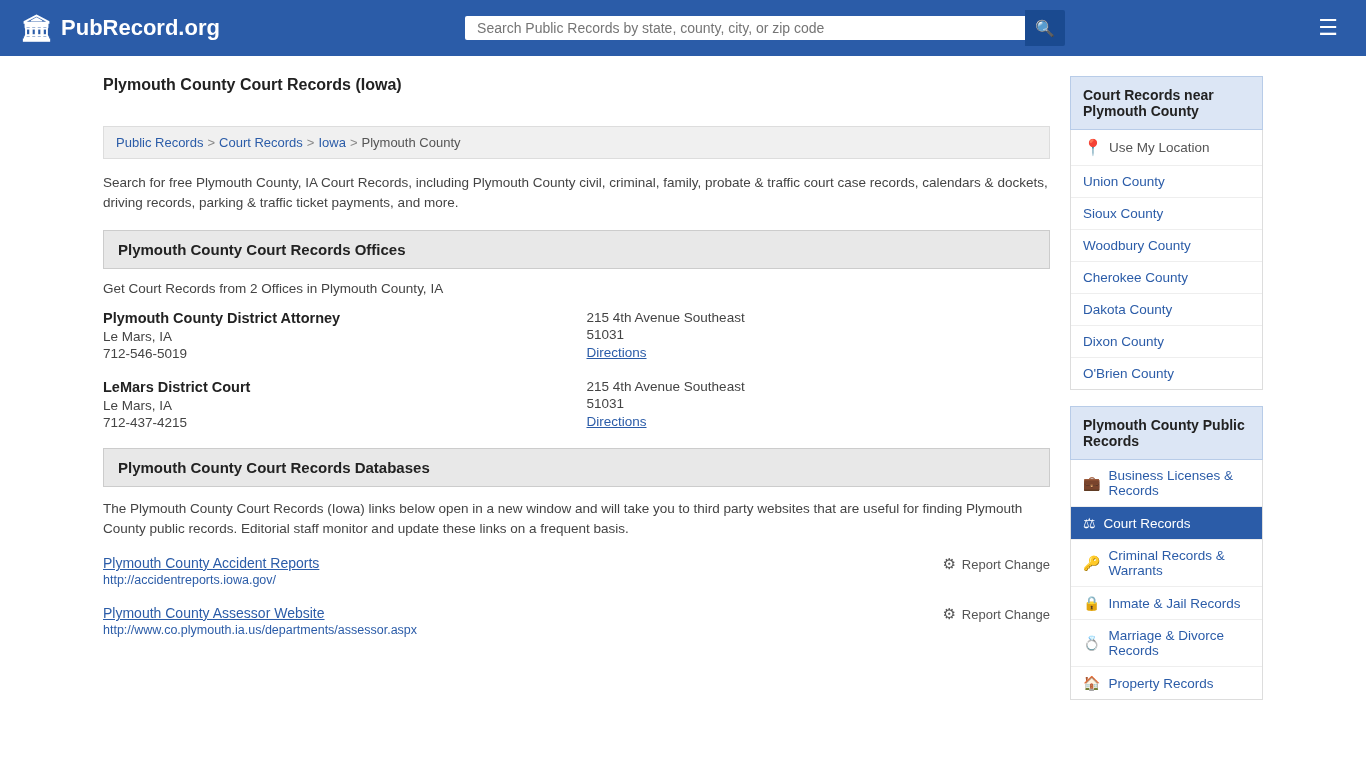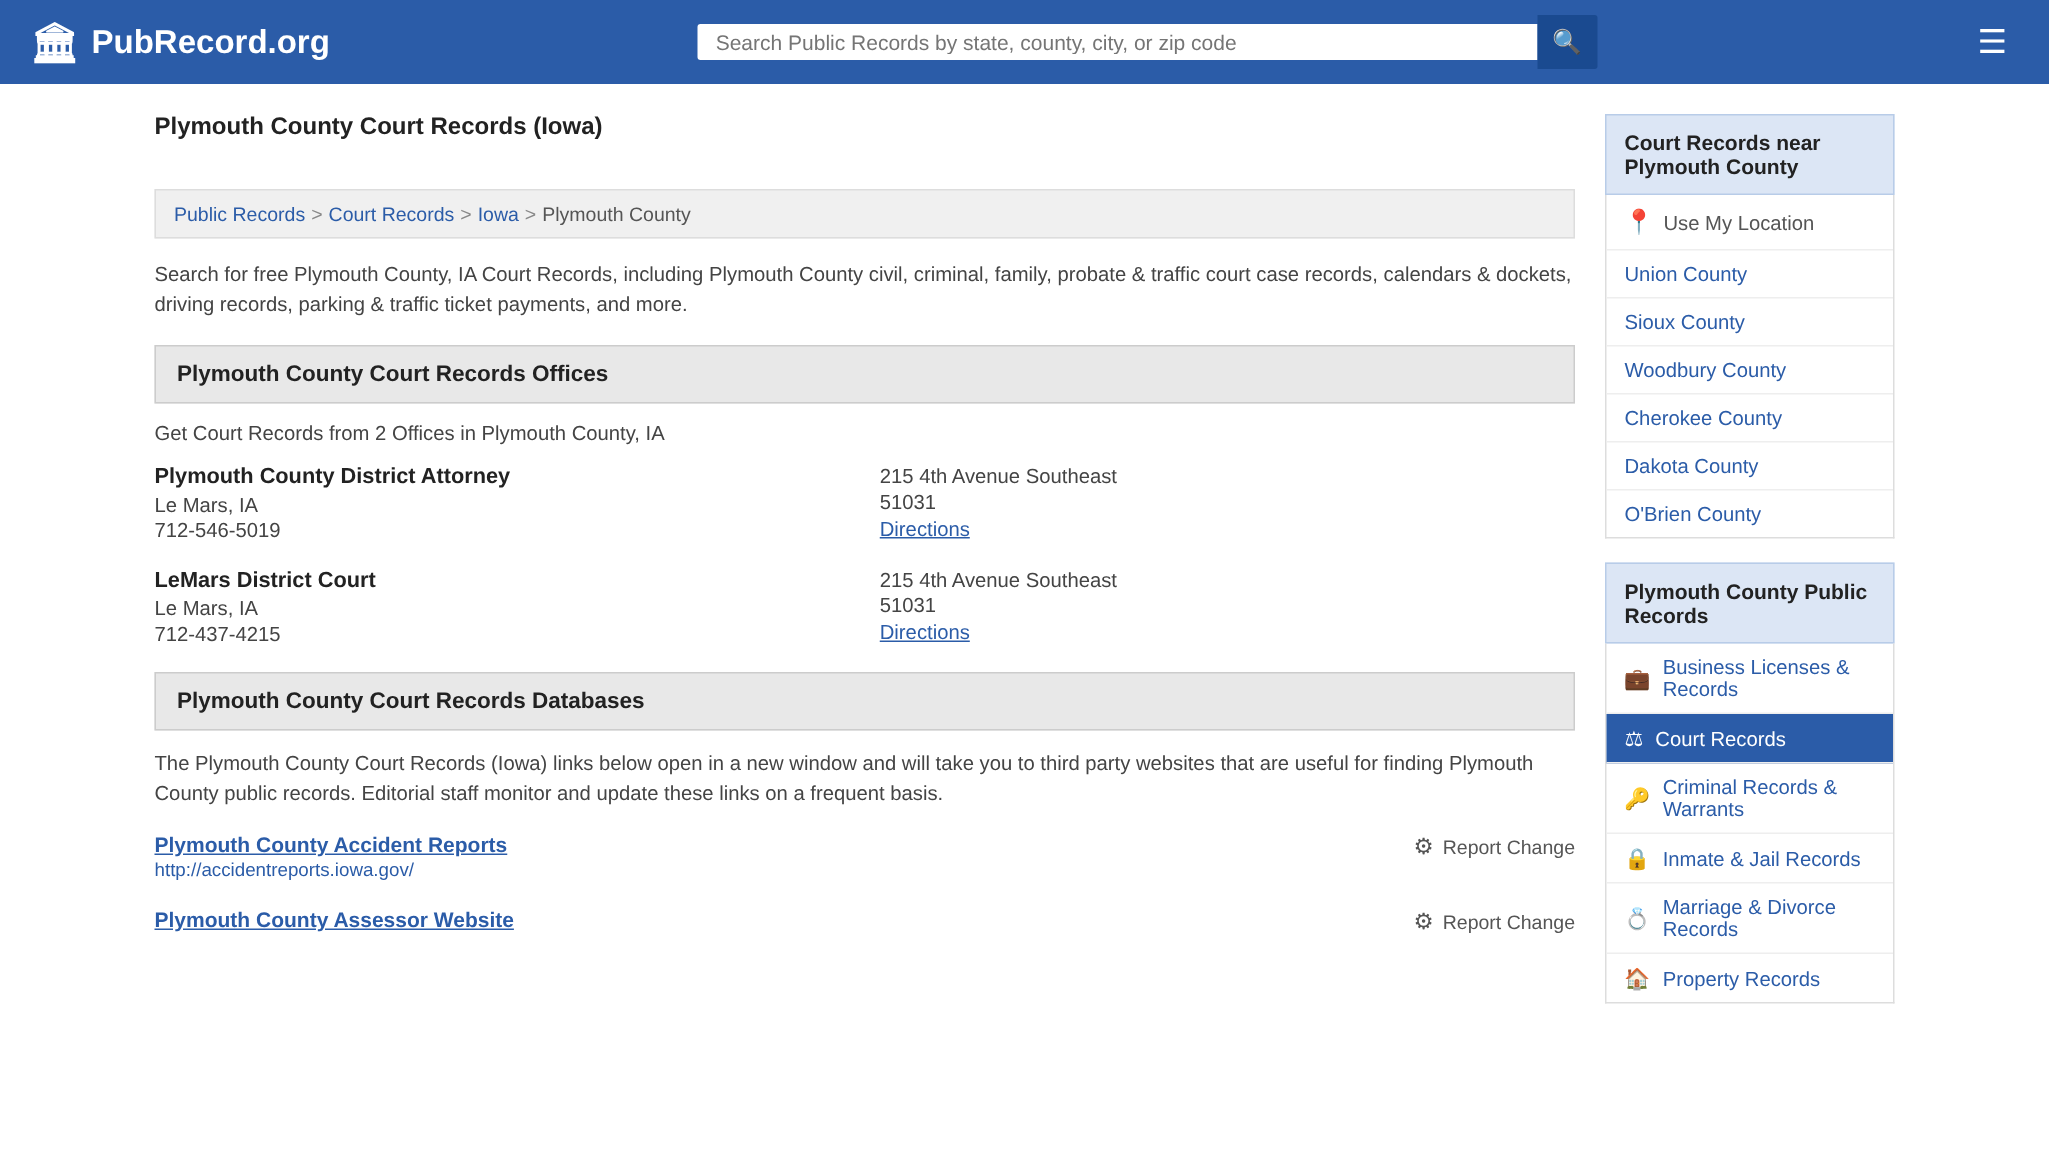--- a/index.html
+++ b/index.html
@@ -158,21 +158,21 @@
     
     .db-entry {
       display: flex;
       align-items: flex-start;
       justify-content: space-between;
       margin-bottom: 14px;
       padding-bottom: 4px;
     }
     .db-entry-left {}
     .db-title {
-      font-weight: bold;
+      font-weight: normal;
       color: #2b5ca8;
       text-decoration: underline;
       font-size: 14px;
       cursor: pointer;
     }
     .db-url {
       color: #2b5ca8;
       font-size: 12.5px;
       text-decoration: none;
     }
@@ -320,20 +320,21 @@
       </div>
       <div class="report-change">
         <span class="report-icon">⚙</span>
         <span>Report Change</span>
       </div>
     </div>
 
     <div class="db-entry">
       <div class="db-entry-left">
         <div class="db-title">Plymouth County Assessor Website</div>
+        <a class="db-url">http://www.co.plymouth.ia.us/departments/assessor.aspx</a>
       </div>
       <div class="report-change">
         <span class="report-icon">⚙</span>
         <span>Report Change</span>
       </div>
     </div>
 
   </div>
 
   <div id="sidebar">
@@ -342,20 +343,21 @@
     <div class="sidebar-list">
       <div class="use-location">
         <span class="location-dot">📍</span>
         <span>Use My Location</span>
       </div>
       <a class="county-link">Union County</a>
       <a class="county-link">Sioux County</a>
       <a class="county-link">Woodbury County</a>
       <a class="county-link">Cherokee County</a>
       <a class="county-link">Dakota County</a>
+      <a class="county-link">Dixon County</a>
       <a class="county-link">O'Brien County</a>
     </div>
 
     <div class="sidebar-section-header">Plymouth County Public Records</div>
     <div class="sidebar-list">
       <a class="sidebar-item">
         <span class="sidebar-icon">💼</span>
         <span>Business Licenses &amp; Records</span>
       </a>
       <a class="sidebar-item active">

